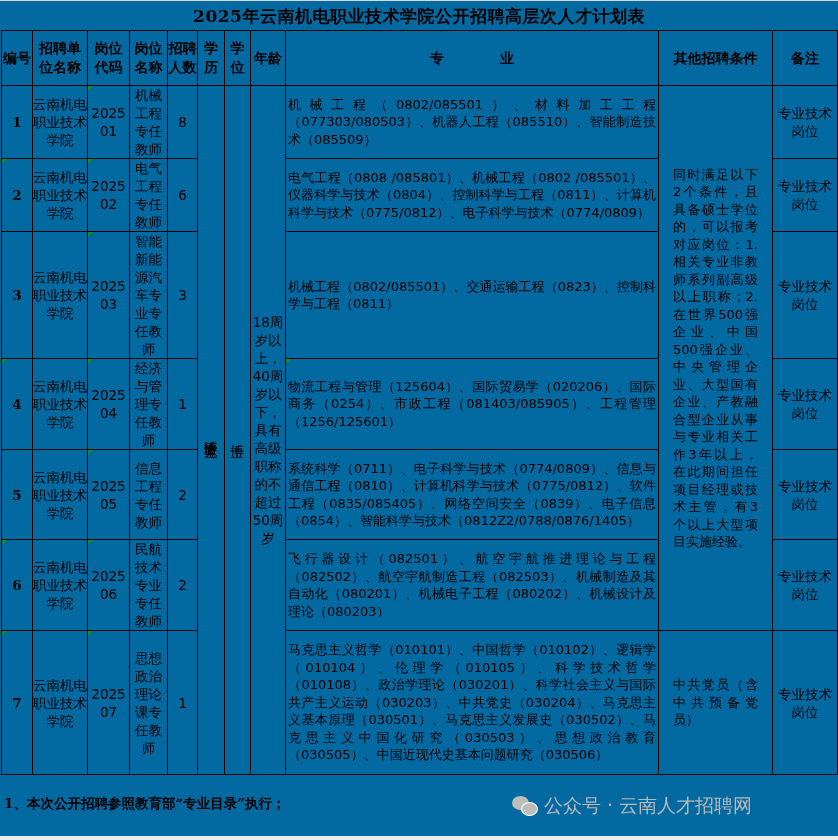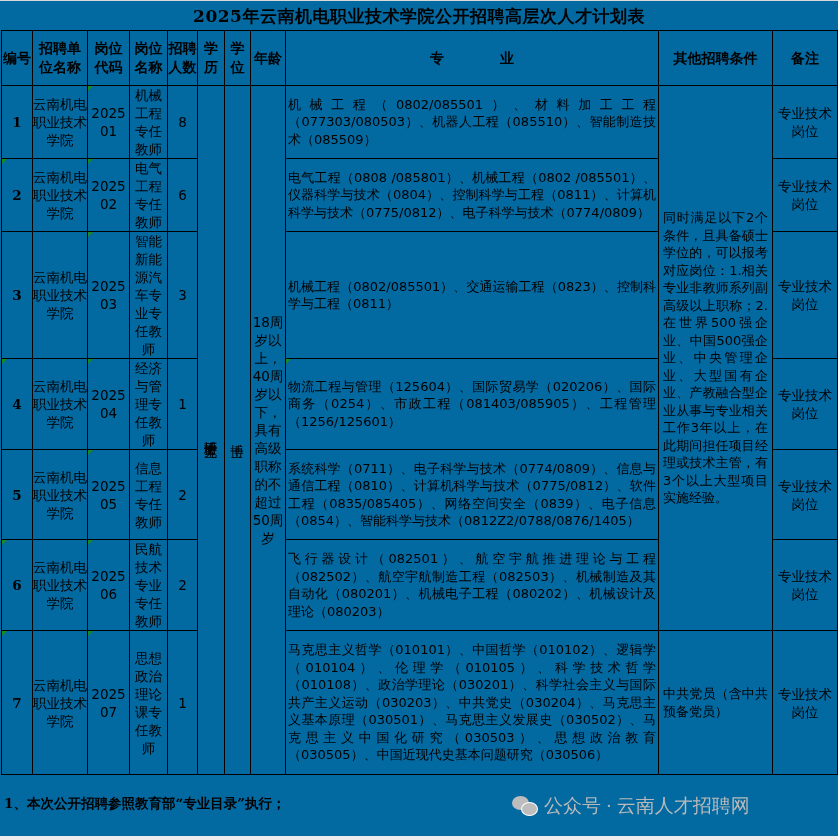--- a/index.html
+++ b/index.html
@@ -21,36 +21,36 @@
     width: 836px;
   }
   table.plan td, table.plan th {
     border: 1px solid #000; padding: 0; vertical-align: middle;
     font-size: 13.5px; line-height: 18px; text-align: center; overflow: hidden;
   }
   table.plan th { font-weight: bold; font-size: 14px; line-height: 19px; }
   .narrow { word-break: break-all; padding: 0 1px; }
   .num { font-weight: bold; font-family: "DejaVu Serif", serif; font-size: 14px; }
   .major { text-align: justify !important; text-align-last: left; padding: 0 2px !important; font-size: 13px !important; line-height: 17.5px !important; vertical-align: middle; }
-  .cond { text-align: justify !important; text-align-last: left; padding: 0 4px !important; font-size: 13px !important; line-height: 17.5px !important; vertical-align: middle; }
+  .cond { text-align: justify !important; text-align-last: left; padding: 0 14px !important; font-size: 13px !important; line-height: 17.5px !important; vertical-align: middle; }
   .tri { position: relative; }
   .tri::before {
     content: ""; position: absolute; left: 0; top: 0;
     border-top: 5px solid #1f8a1f; border-right: 5px solid transparent;
   }
   .vtext { writing-mode: vertical-rl; text-orientation: upright; letter-spacing: 1px; display: inline-block; }
   .footer {
     position: absolute; left: 0; top: 786px; width: 838px; height: 54px;
     font-weight: bold; font-size: 13.5px; line-height: 19px; padding-top: 8px; box-sizing: border-box;
     font-family: "DejaVu Serif", "Liberation Serif", serif;
   }
   .footer div { padding-left: 4px; }
   .watermark {
     position: absolute; left: 512px; top: 793px; color: #b9b9b9; font-size: 19px;
-    display: flex; align-items: center; gap: 6px; pointer-events: none; font-family: Liberation Serif, serif;
+    display: flex; align-items: center; gap: 6px; pointer-events: none;
   }
   .wechat { position: relative; width: 26px; height: 20px; }
   .wechat .b1 { position: absolute; left: 0; top: 0; width: 17px; height: 14px; border-radius: 50%; background: #bdbdbd; }
   .wechat .b2 { position: absolute; left: 9px; top: 6px; width: 15px; height: 12px; border-radius: 50%; background: #bdbdbd; border: 1px solid #fff; }
   .bottom-rule { position: absolute; left: 0; top: 836px; width: 838px; height: 4px; background: #ececec; }
 </style>
 </head>
 <body>
 
 <div class="sheet">

